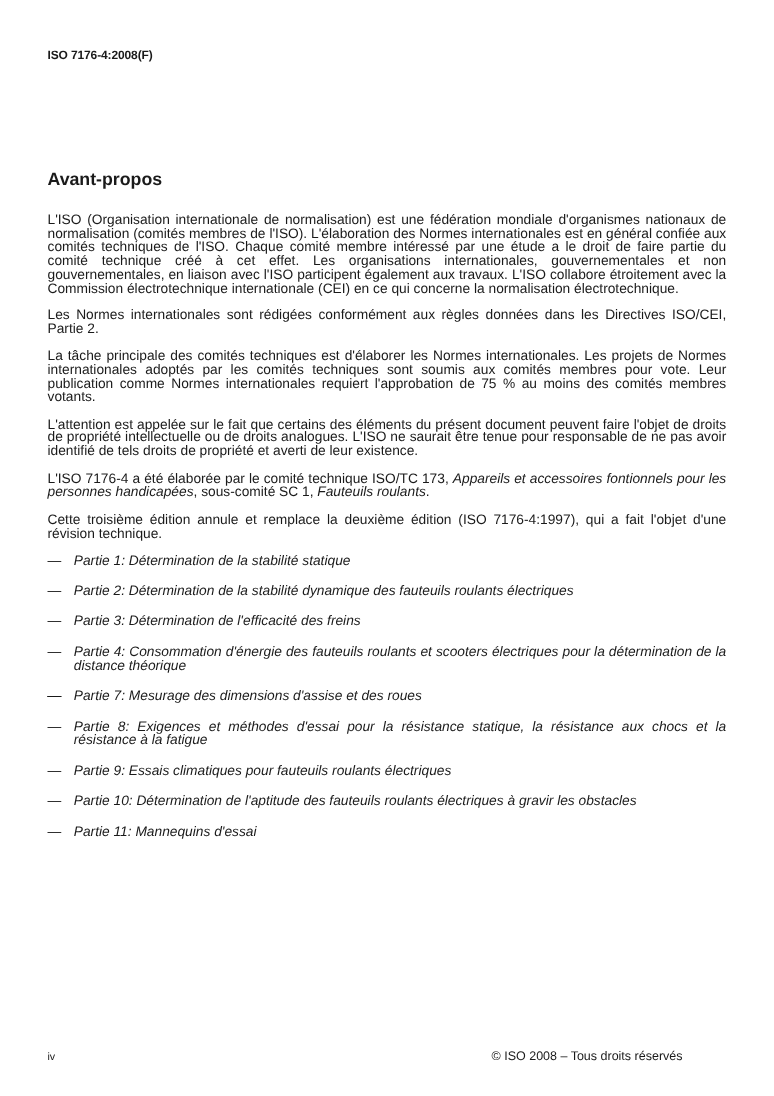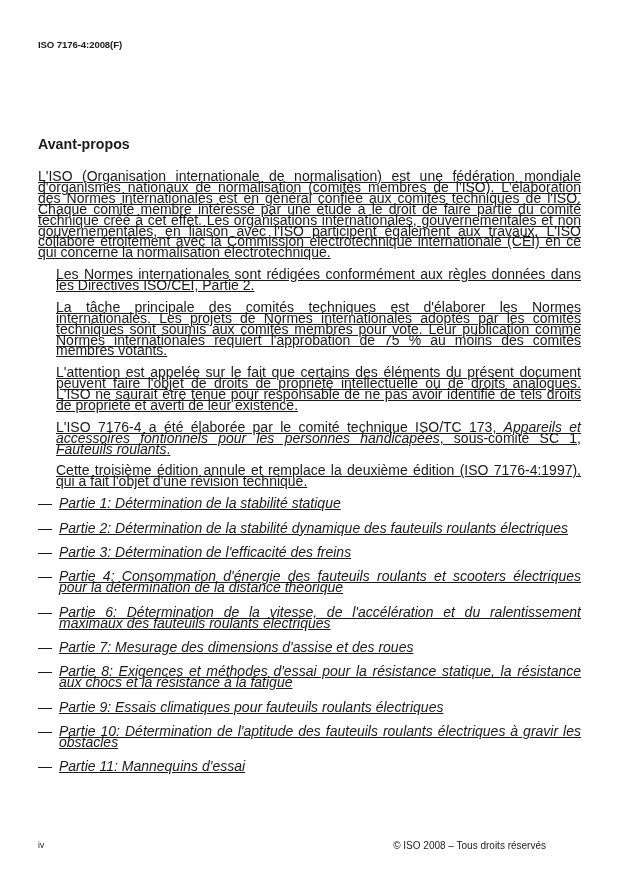--- a/index.html
+++ b/index.html
@@ -29,31 +29,29 @@
       top: 136px;
       font-size: 14.2px;
       font-weight: bold;
       margin: 0;
     }
     .content {
       position: absolute;
       left: 38px;
       top: 171px;
       width: 543px;
-      font-size: 14px;
+      font-size: 11px;
       line-height: 10.9px;
-      text-decoration: underline;
     }
     .content p {
       margin: 0 0 10.9px 0;
       text-align: justify;
     }
     .content p.last-left {
       text-align-last: left;
-      margin-left: 18px;
     }
     .parts {
       list-style: none;
       margin: 0;
       padding: 0;
     }
     .parts li {
       position: relative;
       padding-left: 21px;
       margin: 0 0 13.5px 0;
@@ -95,21 +93,21 @@
   <p class="last-left">L'attention est appelée sur le fait que certains des éléments du présent document peuvent faire l'objet de droits de propriété intellectuelle ou de droits analogues. L'ISO ne saurait être tenue pour responsable de ne pas avoir identifié de tels droits de propriété et averti de leur existence.</p>
   <p class="last-left"><span>L'ISO 7176-4 a été élaborée par le comité technique ISO/TC 173, </span><em>Appareils et accessoires fontionnels pour les personnes handicapées</em><span>, sous-comité SC 1, </span><em>Fauteuils roulants</em><span>.</span></p>
   <p class="last-left">Cette troisième édition annule et remplace la deuxième édition (ISO 7176-4:1997), qui a fait l'objet d'une révision technique.</p>
 
   <ul class="parts" id="parts-list">
       <li><span class="dash">—</span><span>Partie 1: Détermination de la stabilité statique</span></li>
       <li><span class="dash">—</span><span>Partie 2: Détermination de la stabilité dynamique des fauteuils roulants électriques</span></li>
       <li><span class="dash">—</span><span>Partie 3: Détermination de l'efficacité des freins</span></li>
       <li><span class="dash">—</span><span>Partie 4: Consommation d'énergie des fauteuils roulants et scooters électriques pour la détermination de la distance théorique</span></li>
       <li><span class="dash">—</span></li>
-      <li><span class="dash">—</span><span>Partie 6: Détermination de la vitesse, de l'accélération et du ralentissement maximaux des fauteuils roulants électriques</span></li>
+      <li><span class="dash">—</span></li>
       <li><span class="dash">—</span><span>Partie 7: Mesurage des dimensions d'assise et des roues</span></li>
       <li><span class="dash">—</span><span>Partie 8: Exigences et méthodes d'essai pour la résistance statique, la résistance aux chocs et la résistance à la fatigue</span></li>
       <li><span class="dash">—</span><span>Partie 9: Essais climatiques pour fauteuils roulants électriques</span></li>
       <li><span class="dash">—</span><span>Partie 10: Détermination de l'aptitude des fauteuils roulants électriques à gravir les obstacles</span></li>
       <li><span class="dash">—</span><span>Partie 11: Mannequins d'essai</span></li>
     </ul>
 </div>
 
 <div class="footer-page">iv</div>
 <div class="footer-copy">© ISO 2008 – Tous droits réservés</div>

